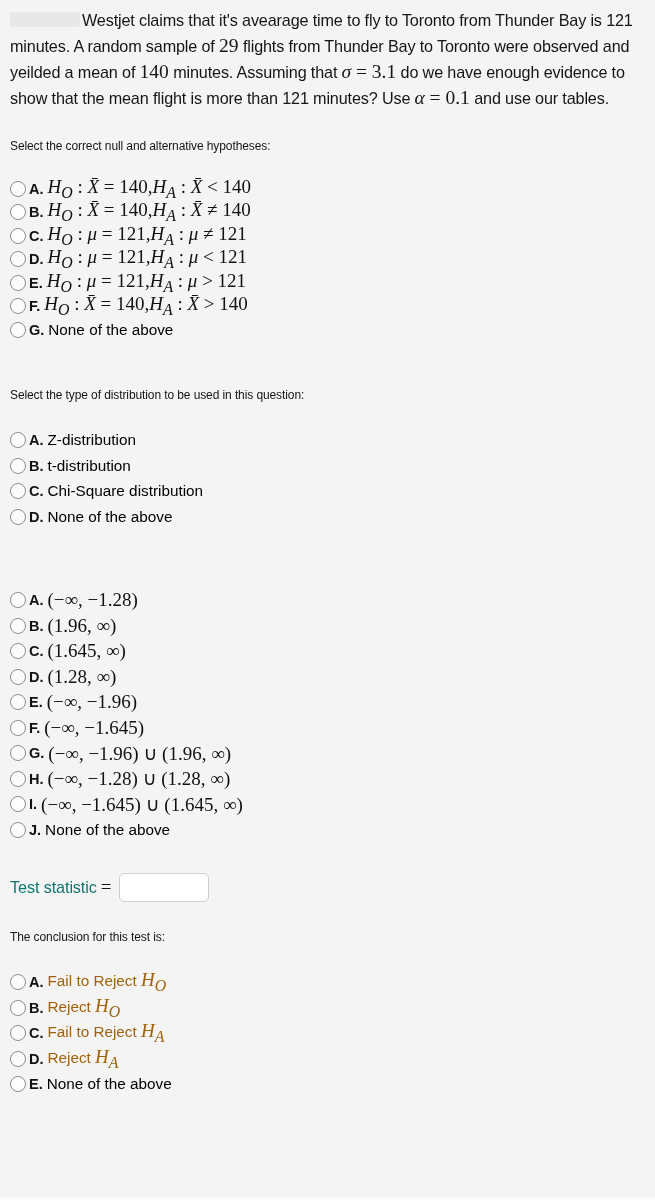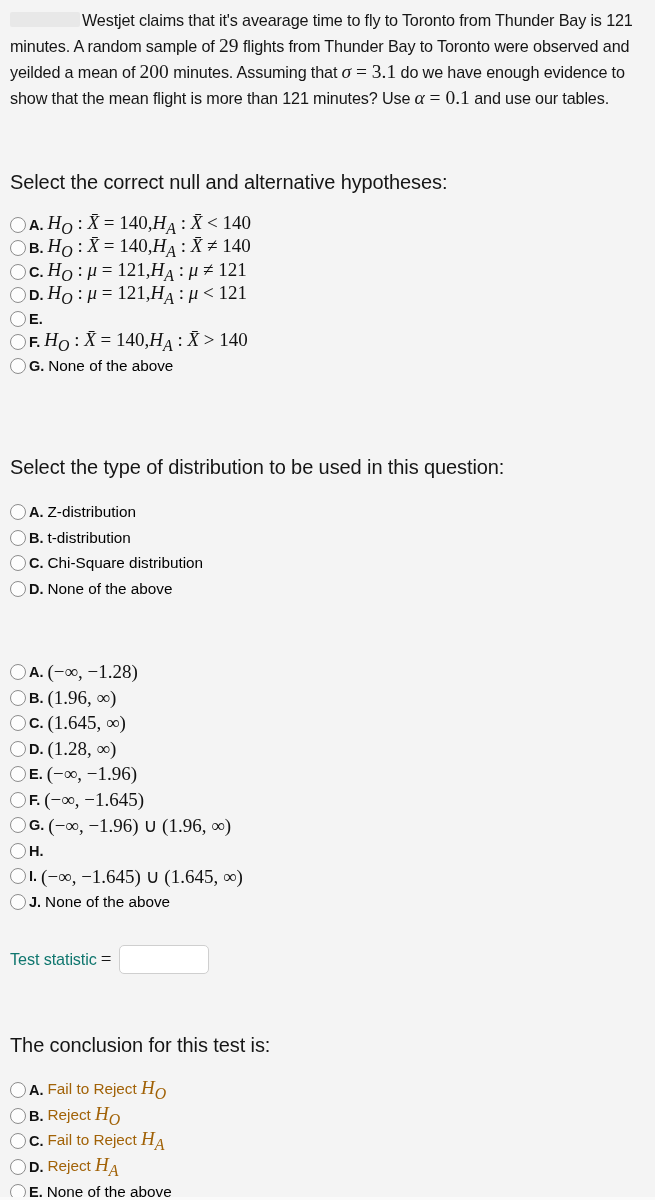--- a/index.html
+++ b/index.html
@@ -47,25 +47,24 @@
     letter-spacing: 0px;
   }
   .mthi {
     font-family: "Liberation Serif", serif;
     font-style: italic;
     font-size: 19.5px;
   }
 
   
   .prompt {
-    font-size: 20px;
+    font-size: 12px;
     line-height: 22px;
     color: #151515;
     letter-spacing: -0.1px;
-    margin-top: 36px;
   }
 
   
   .opts {
     list-style: none;
     margin: 0;
     padding: 0;
   }
   .opt {
     display: flex;
@@ -169,21 +168,21 @@
   }
 </style>
 </head>
 <body>
 
 <div class="page">
 
   <div class="intro">
     <span class="redact"></span><span>Westjet claims that it's avearage time to fly to Toronto from Thunder Bay is
       121 minutes. A random sample of <span class="mth">29</span> flights from Thunder Bay to Toronto were
-      observed and yeilded a mean of <span class="mth">200</span> minutes. Assuming that <span class="mthi">σ</span><span class="mth"> = 3.1</span> do we have
+      observed and yeilded a mean of <span class="mth">140</span> minutes. Assuming that <span class="mthi">σ</span><span class="mth"> = 3.1</span> do we have
       enough evidence to show that the mean flight is more than 121 minutes? Use
       <span class="mthi">α</span><span class="mth"> = 0.1</span> and use our tables.</span>
   </div>
 
   <div class="sp-a"></div>
 
   <div class="prompt">Select the correct null and alternative hypotheses:</div>
 
   <div class="sp-b"></div>
 
@@ -204,20 +203,21 @@
       <span class="otext-math"><i>H<sub>O</sub></i> : <i>μ</i> = 121,<i>H<sub>A</sub></i> : <i>μ</i> ≠ 121</span>
     </li>
     <li class="opt">
       <span class="radio"></span>
       <span class="olabel">D.</span>
       <span class="otext-math"><i>H<sub>O</sub></i> : <i>μ</i> = 121,<i>H<sub>A</sub></i> : <i>μ</i> &lt; 121</span>
     </li>
     <li class="opt">
       <span class="radio"></span>
       <span class="olabel">E.</span>
+      <span class="otext-math"><i>H<sub>O</sub></i> : <i>μ</i> = 121,<i>H<sub>A</sub></i> : <i>μ</i> &gt; 121</span>
     </li>
     <li class="opt">
       <span class="radio"></span>
       <span class="olabel">F.</span>
       <span class="otext-math"><i>H<sub>O</sub></i> : <i>X̄</i> = 140,<i>H<sub>A</sub></i> : <i>X̄</i> &gt; 140</span>
     </li>
     <li class="opt">
       <span class="radio"></span>
       <span class="olabel">G.</span>
       <span class="otext-plain">None of the above</span>
@@ -290,20 +290,21 @@
       <span class="otext-math">(−∞, −1.645)</span>
     </li>
     <li class="opt">
       <span class="radio"></span>
       <span class="olabel">G.</span>
       <span class="otext-math">(−∞, −1.96) ∪ (1.96, ∞)</span>
     </li>
     <li class="opt">
       <span class="radio"></span>
       <span class="olabel">H.</span>
+      <span class="otext-math">(−∞, −1.28) ∪ (1.28, ∞)</span>
     </li>
     <li class="opt">
       <span class="radio"></span>
       <span class="olabel">I.</span>
       <span class="otext-math">(−∞, −1.645) ∪ (1.645, ∞)</span>
     </li>
     <li class="opt">
       <span class="radio"></span>
       <span class="olabel">J.</span>
       <span class="otext-plain">None of the above</span>

